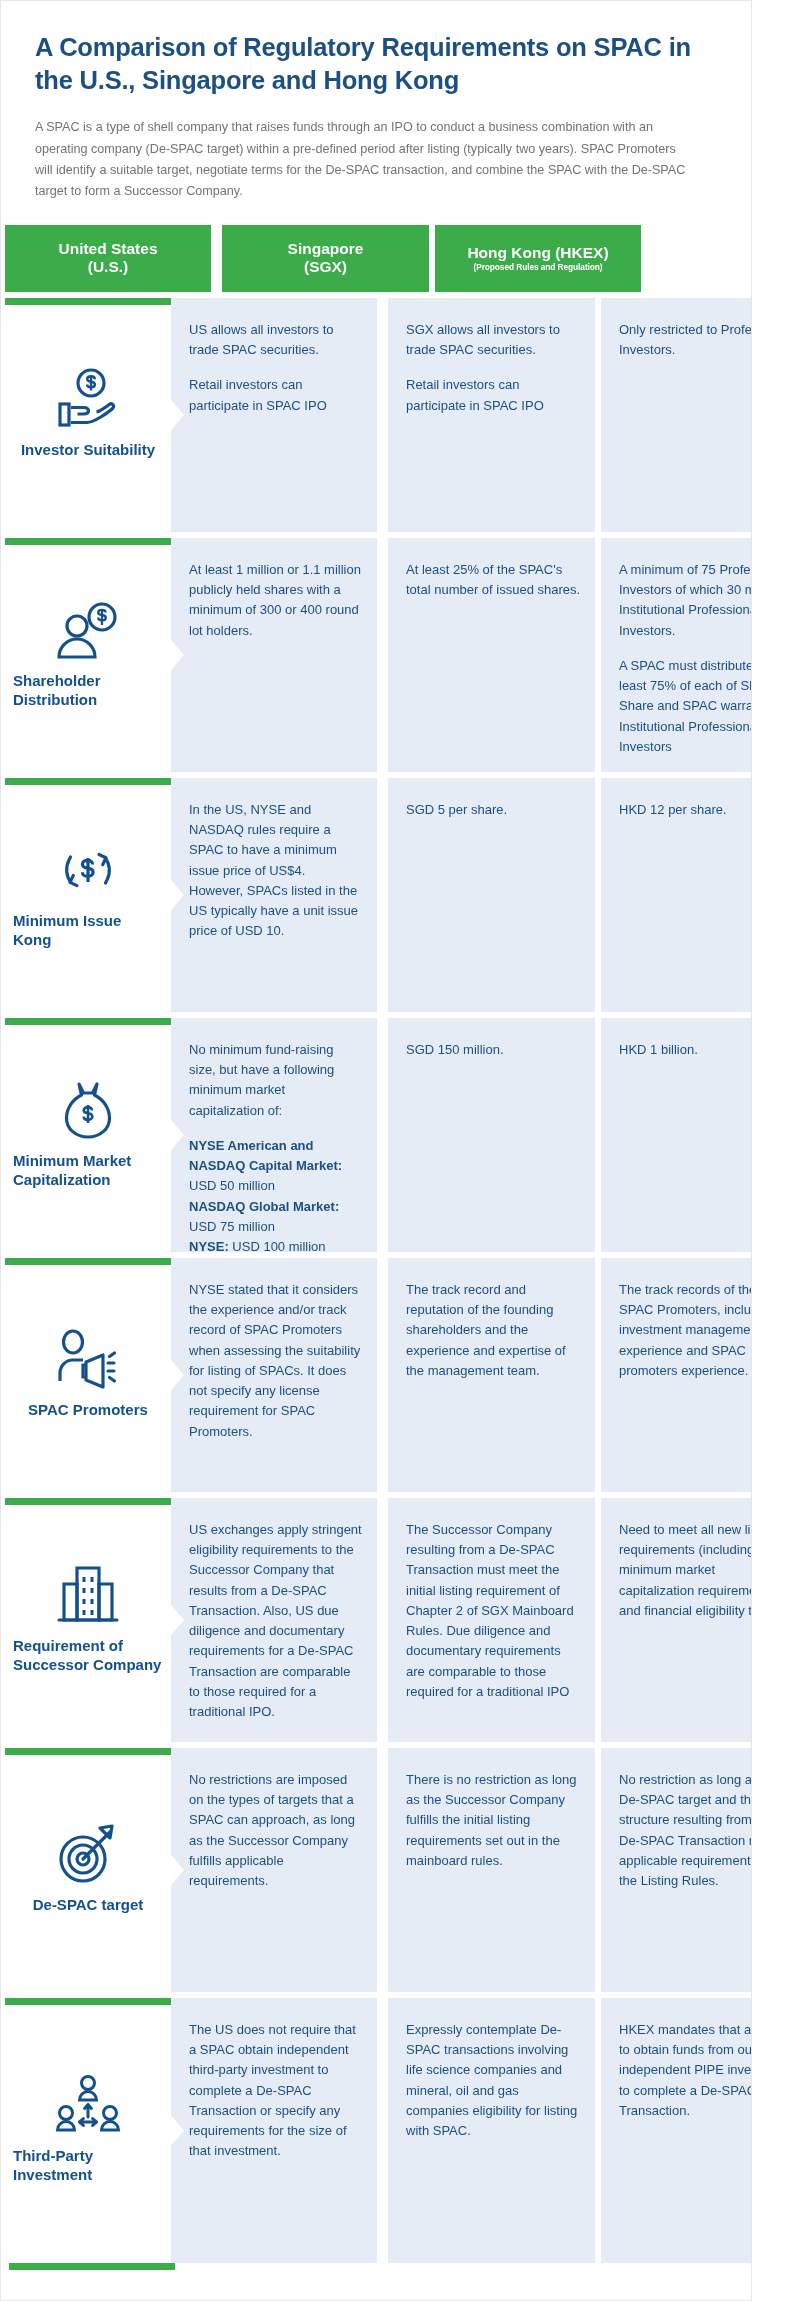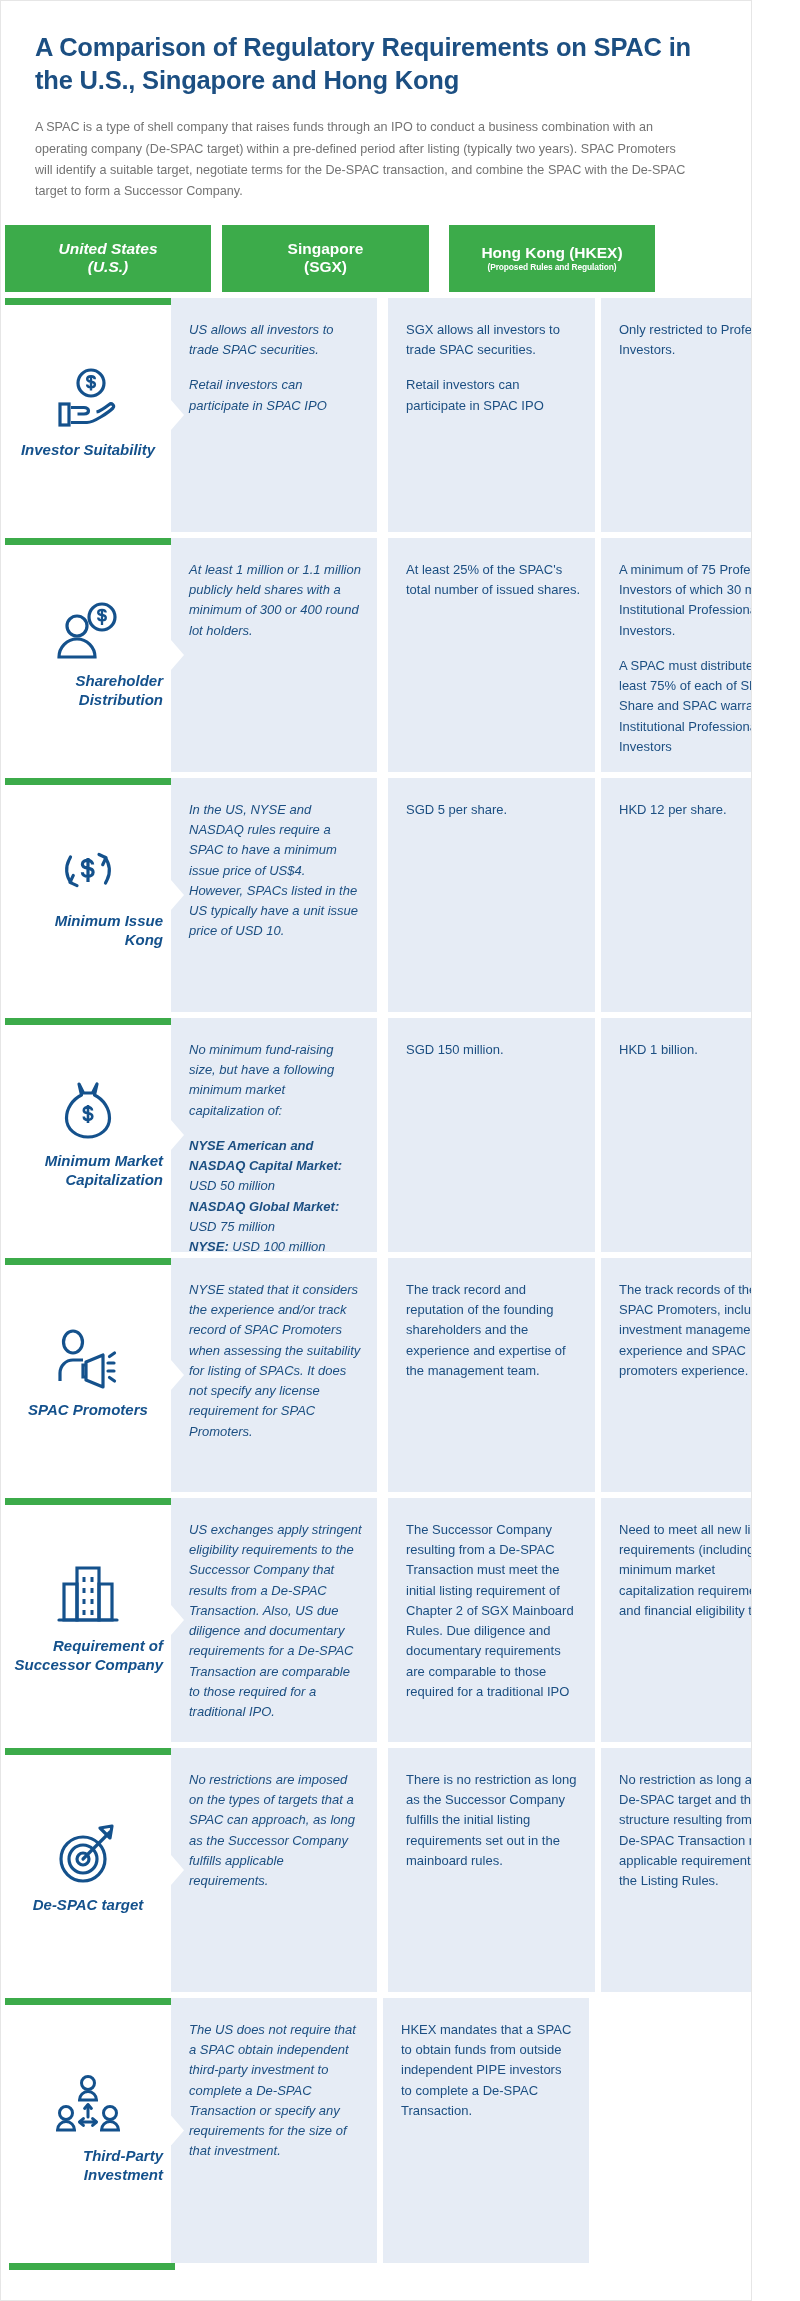--- a/index.html
+++ b/index.html
@@ -62,23 +62,23 @@
   }
   .hcell.key {
     background: #14518c;
     width: 166px;
     font-size: 16.5px;
   }
   .hcell.market {
     background: #3cab4a;
     font-size: 15.5px;
   }
-  .c1 { width: 206px; margin-left: 0; font-style: italic; }
+  .c1 { width: 206px; margin-left: 0; }
   .c2 { width: 207px; margin-left: 11px; }
-  .c3 { width: 206px; margin-left: 20px; }
+  .c3 { width: 206px; margin-left: 6px; }
   .sub {
     font-size: 8.4px;
     font-weight: bold;
     margin-top: 2px;
     letter-spacing: -0.1px;
   }
 
   
   .brow { position: relative; }
   .label-col {
@@ -105,23 +105,22 @@
     display: flex;
     align-items: center;
     justify-content: center;
     margin-bottom: 6px;
   }
   .icon-wrap svg { display: block; }
   .req-label {
     color: #14518c;
     font-size: 15px;
     font-weight: bold;
-    text-align: right;
+    text-align: left;
     line-height: 1.26;
-    font-style: italic;
   }
 
   .data-col {
     background: #e6ecf5;
     position: relative;
     padding: 22px 14px 24px 18px;
   }
   .data-col.c1 { width: 206px; flex: 0 0 206px; }
   .data-col.c2 { width: 207px; flex: 0 0 207px; margin-left: 11px; }
   .data-col.c3 { width: 206px; flex: 0 0 206px; margin-left: 6px; }
@@ -388,20 +387,23 @@
       <path d="M25 49h16" stroke-linecap="round"></path>
       <path d="M28.4 45.6L24.5 49l3.9 3.4M37.6 45.6L41.5 49l-3.9 3.4" stroke-linecap="round" stroke-linejoin="round"></path>
     </svg>
             </div>
      <div class="req-label">Third-Party Investment</div>
           </div>
           <div class="data-col c1">
             <div class="notch"></div>
             <div class="para">The US does not require that a SPAC obtain independent third-party investment to complete a De-SPAC Transaction or specify any requirements for the size of that investment.</div>
           </div>
+          <div class="data-col c2">
+            <div class="para">Expressly contemplate De-SPAC transactions involving life science companies and mineral, oil and gas companies eligibility for listing with SPAC.</div>
+          </div>
           <div class="data-col c3">
             <div class="para">HKEX mandates that a SPAC to obtain funds from outside independent PIPE investors to complete a De-SPAC Transaction.</div>
           </div>
         </div>
       </div>
 
     <div class="bottom-bar">
         <i></i>
       </div>
   </div>

